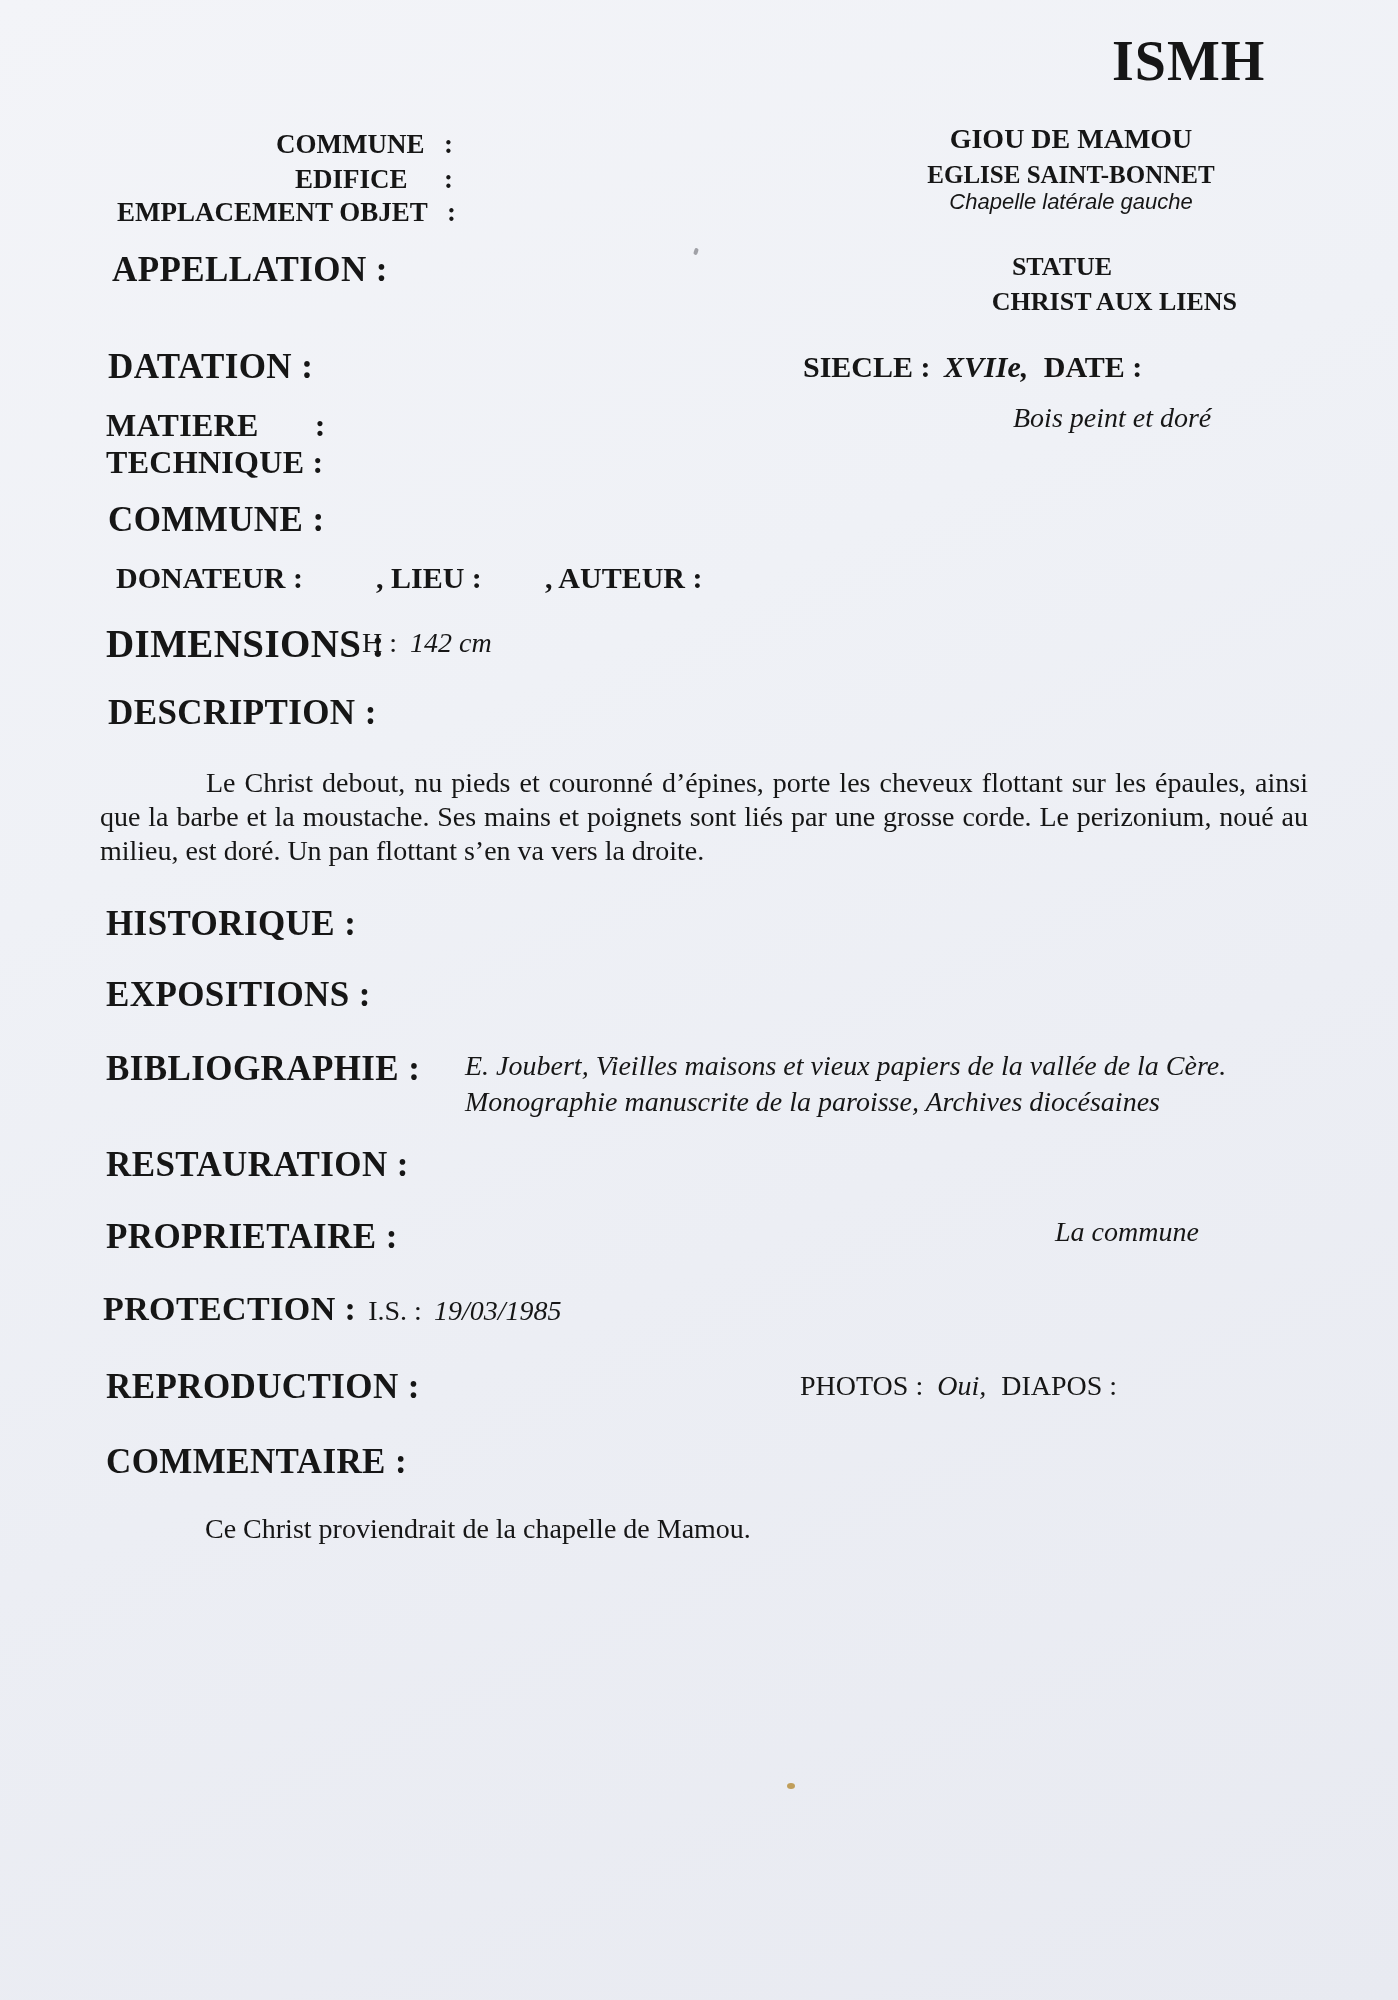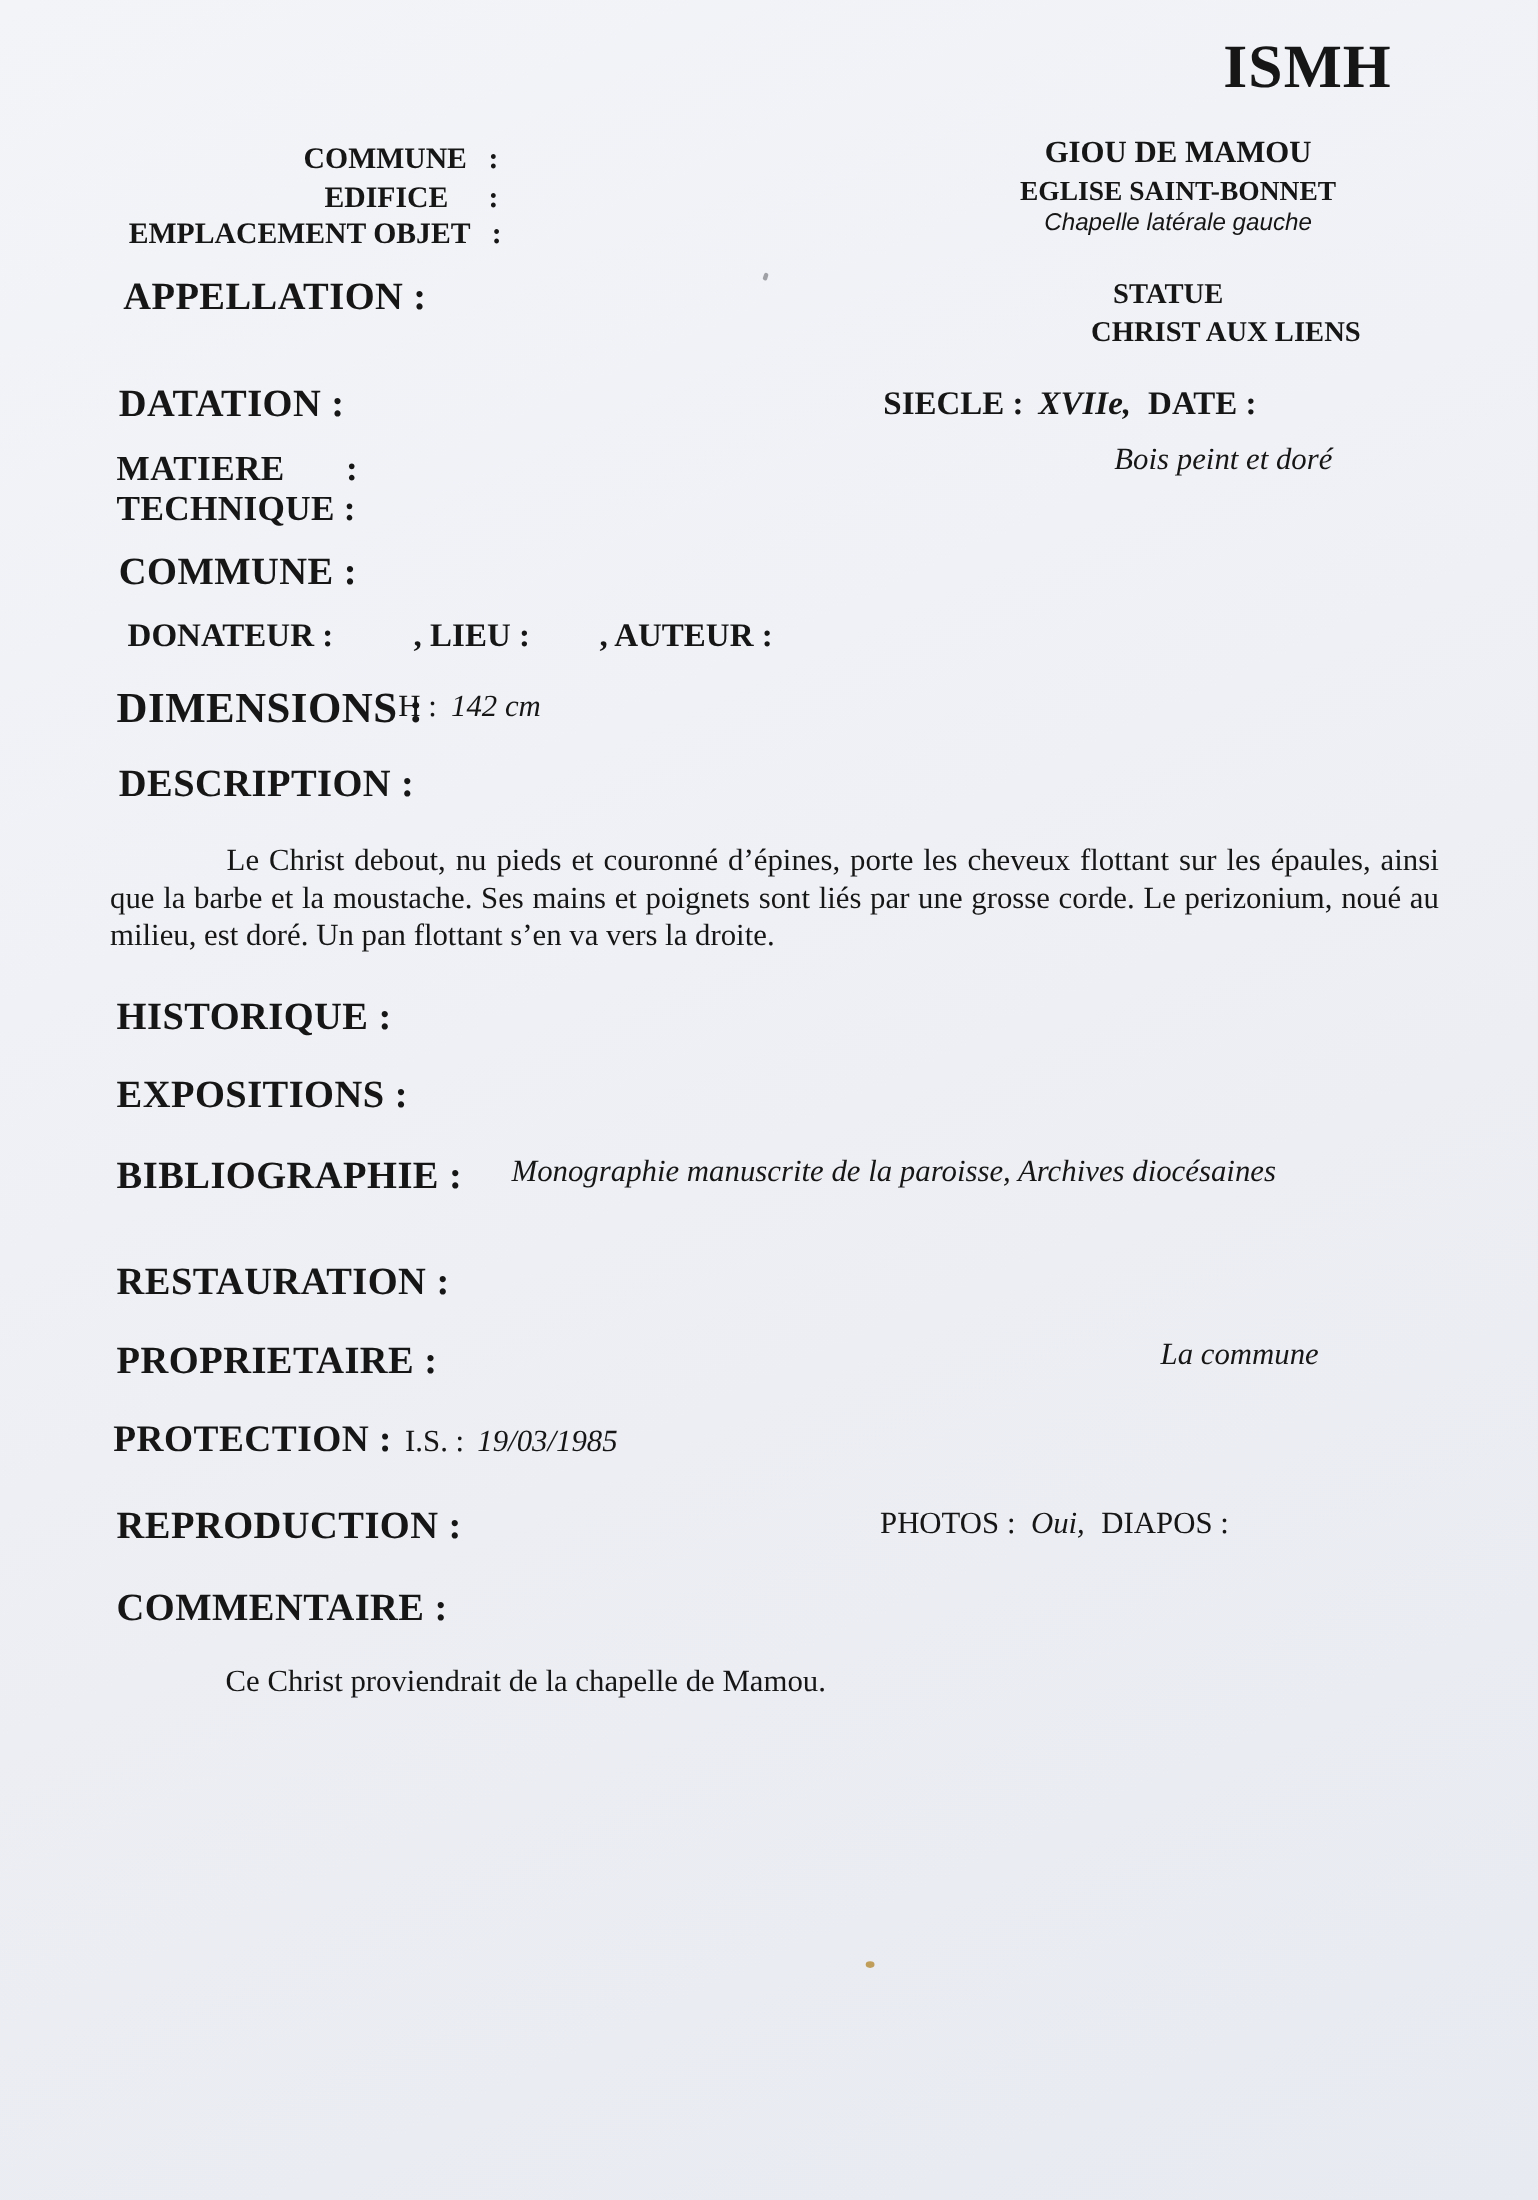--- a/index.html
+++ b/index.html
@@ -85,20 +85,21 @@
   </div>
 
   <div class="abs hdr" style="left:108px;top:695px;">DESCRIPTION :</div>
   <div class="abs body-txt para" style="left:100px;top:766px;width:1208px;">Le Christ debout, nu pieds et couronné d’épines, porte les cheveux flottant sur les épaules, ainsi que la barbe et la moustache. Ses mains et poignets sont liés par une grosse corde. Le perizonium, noué au milieu, est doré. Un pan flottant s’en va vers la droite.</div>
 
   <div class="abs hdr" style="left:106px;top:906px;">HISTORIQUE :</div>
   <div class="abs hdr" style="left:106px;top:977px;font-family:Liberation Serif, serif;">EXPOSITIONS :</div>
 
   <div class="abs hdr" style="left:106px;top:1051px;">BIBLIOGRAPHIE :</div>
   <div class="abs i" style="left:465px;top:1048px;font-size:28px;line-height:36px;">
+    <div>E. Joubert, Vieilles maisons et vieux papiers de la vallée de la Cère.</div>
     <div>Monographie manuscrite de la paroisse, Archives diocésaines</div>
   </div>
 
   <div class="abs hdr" style="left:106px;top:1147px;">RESTAURATION :</div>
 
   <div class="abs hdr" style="left:106px;top:1219px;">PROPRIETAIRE :</div>
   <div class="abs i" style="left:1055px;top:1218px;font-size:28px;line-height:1;">La commune</div>
 
   <div class="abs" style="left:103px;top:1292px;line-height:1;">
     <span class="b" style="font-size:34px;letter-spacing:.4px;">PROTECTION :</span>

